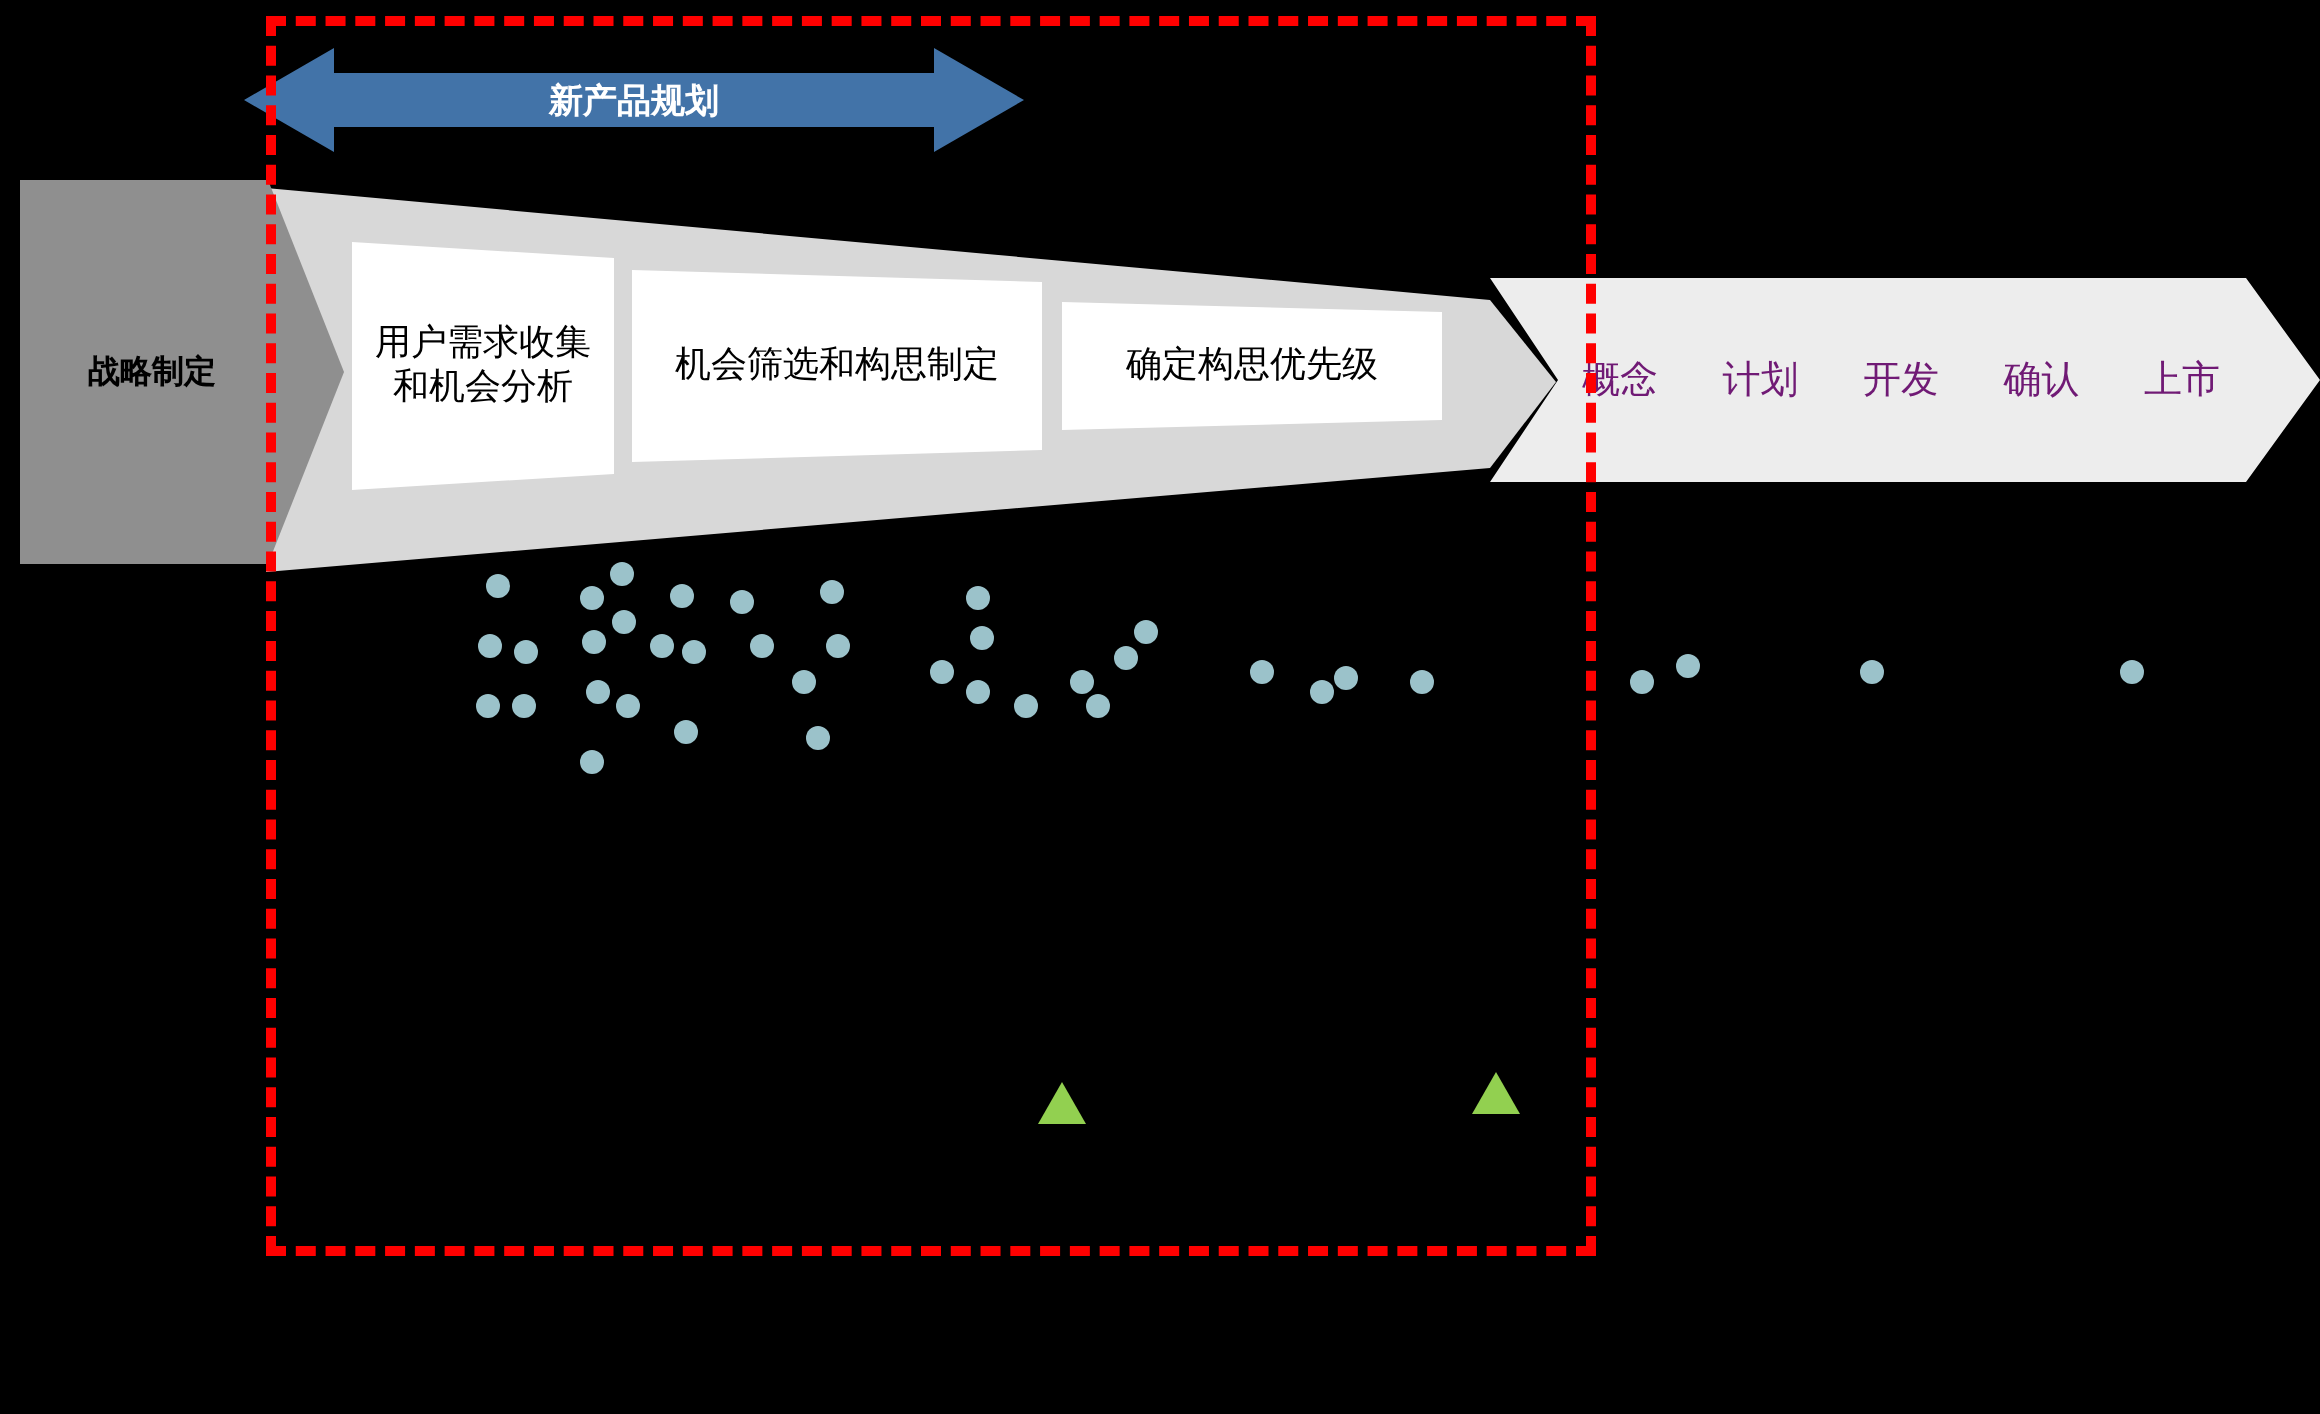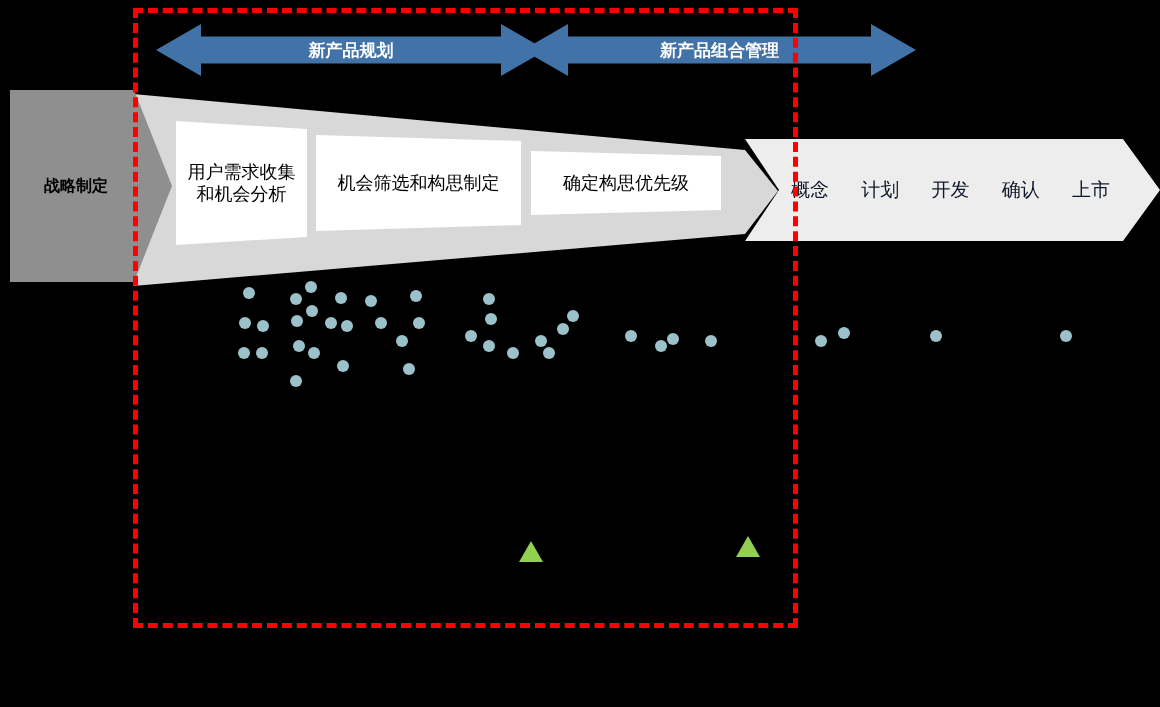--- a/index.html
+++ b/index.html
@@ -9,21 +9,21 @@
 
   
   .red-frame{left:133px;top:8px;width:665px;height:620px;box-sizing:border-box;
     border:5px dashed var(--highlight-red,#f00);z-index:50;pointer-events:none;}
 
   
   .double-arrow{background:var(--arrow-blue,#4273A8);display:flex;align-items:center;justify-content:center;
     color:#fff;font-weight:bold;font-size:17px;z-index:6;
     clip-path:polygon(0 50%,45px 0,45px 24%,calc(100% - 45px) 24%,calc(100% - 45px) 0,100% 50%,
       calc(100% - 45px) 100%,calc(100% - 45px) 76%,45px 76%,45px 100%);}
-  .arrow-planning{left:156px;top:24px;width:390px;height:52px;}
+  .arrow-planning{left:122px;top:24px;width:390px;height:52px;}
   .arrow-portfolio{left:523px;top:24px;width:393px;height:52px;}
   .arrow-development{left:747px;top:83px;width:411px;height:48px;}
 
   
   .strategy{left:10px;top:90px;width:162px;height:192px;background:var(--strategy-gray,#8F8F8F);z-index:4;
     clip-path:polygon(0 0,calc(100% - 38px) 0,100% 50%,calc(100% - 38px) 100%,0 100%);
     display:flex;align-items:center;justify-content:center;padding-right:30px;box-sizing:border-box;}
   .strategy span{display:block;width:80px;text-align:center;font-size:16px;line-height:1.25;color:#000;font-weight:600;}
 
   
@@ -35,21 +35,21 @@
     z-index:5;font-size:18px;line-height:1.25;box-sizing:border-box;padding:2px 8px;}
   .fbox1{left:176px;top:121px;width:131px;height:124px;clip-path:polygon(0 0,100% 8px,100% calc(100% - 8px),0 100%);}
   .fbox2{left:316px;top:135px;width:205px;height:96px;clip-path:polygon(0 0,100% 6px,100% calc(100% - 6px),0 100%);}
   .fbox3{left:531px;top:151px;width:190px;height:64px;clip-path:polygon(0 0,100% 5px,100% calc(100% - 5px),0 100%);}
 
   
   .process{left:745px;top:139px;width:415px;height:102px;background:var(--process-gray,#EDEDED);z-index:3;
     clip-path:polygon(0 0,calc(100% - 37px) 0,100% 50%,calc(100% - 37px) 100%,0 100%,34px 50%);
     display:flex;align-items:center;justify-content:space-between;box-sizing:border-box;
     padding-left:46px;padding-right:50px;}
-  .process span{font-size:19px;color:#0f172a;}
+  .process span{font-size:19px;color:#701a75;}
 
   
   .dots-layer{left:0;top:0;width:1160px;height:707px;z-index:2;pointer-events:none;}
   .dot{position:absolute;width:12px;height:12px;border-radius:50%;background:var(--dot-teal,#9BC2CA);}
   .tri{position:absolute;width:24px;height:21px;background:var(--triangle-green,#92D050);
     clip-path:polygon(50% 0,100% 100%,0 100%);}
 
   
   .caption{left:0;top:650px;width:1160px;text-align:center;color:var(--highlight-red,#f00);
     font-weight:bold;font-size:23px;z-index:10;}
@@ -99,23 +99,20 @@
       <div class="dot" style="left: 838px; top: 327px;"></div>
       <div class="dot" style="left: 930px; top: 330px;"></div>
       <div class="dot" style="left: 1060px; top: 330px;"></div>
       <div class="tri" style="left: 519px; top: 541px;"></div>
       <div class="tri" style="left: 736px; top: 536px;"></div>
     </div>
 
   <div class="abs double-arrow arrow-planning">
     <span>新产品规划</span>
   </div>
-  <div class="abs double-arrow arrow-portfolio">
-    <span>新产品组合管理</span>
-  </div>
 
   <div class="abs strategy">
     <span>战略制定</span>
   </div>
 
   <div class="abs funnel"></div>
 
   <div class="abs fbox fbox1">
     <span>用户需求收集和机会分析</span>
   </div>

